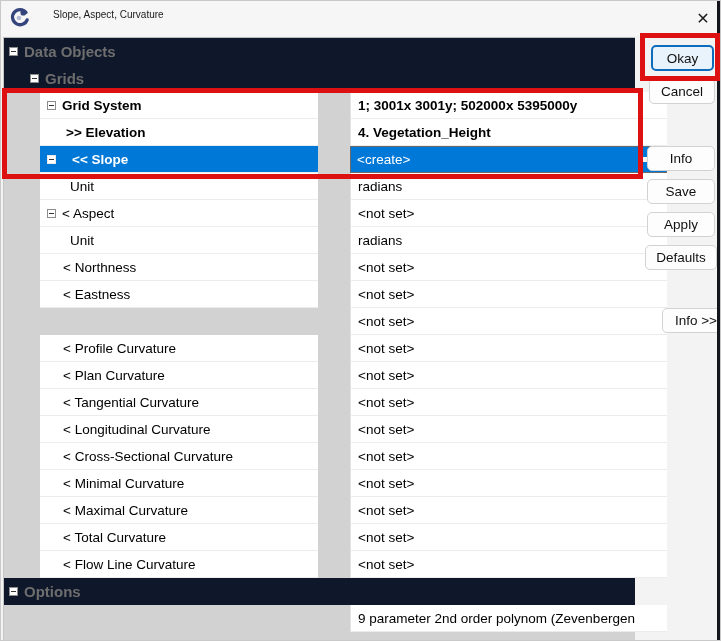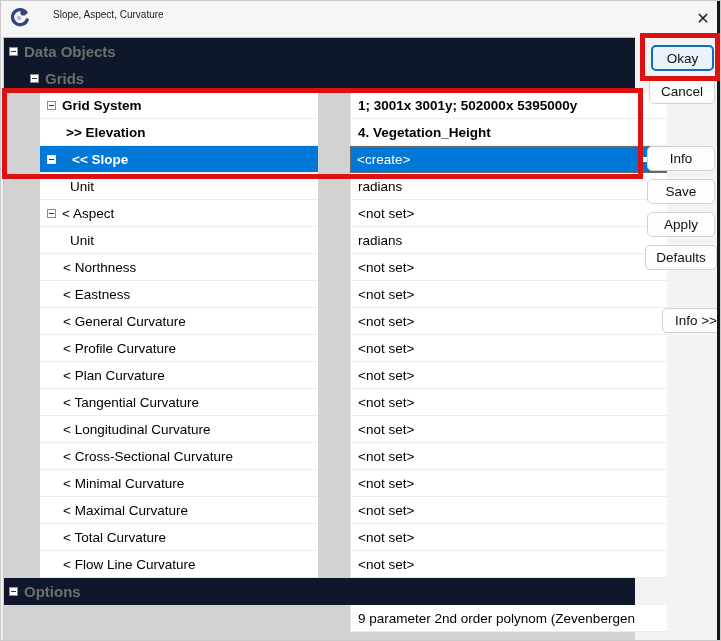--- a/index.html
+++ b/index.html
@@ -141,23 +141,20 @@
     </div>
 
     <div class="row">
       <div class="name" style="left:36px;width:278px;padding-left:23px">
         <span>&lt; Eastness</span>
       </div>
       <div class="val">&lt;not set&gt;</div>
     </div>
 
     <div class="row">
-      <div class="name" style="left:36px;width:278px;padding-left:23px">
-        <span>&lt; General Curvature</span>
-      </div>
       <div class="val">&lt;not set&gt;</div>
     </div>
 
     <div class="row">
       <div class="name" style="left:36px;width:278px;padding-left:23px">
         <span>&lt; Profile Curvature</span>
       </div>
       <div class="val">&lt;not set&gt;</div>
     </div>
 

